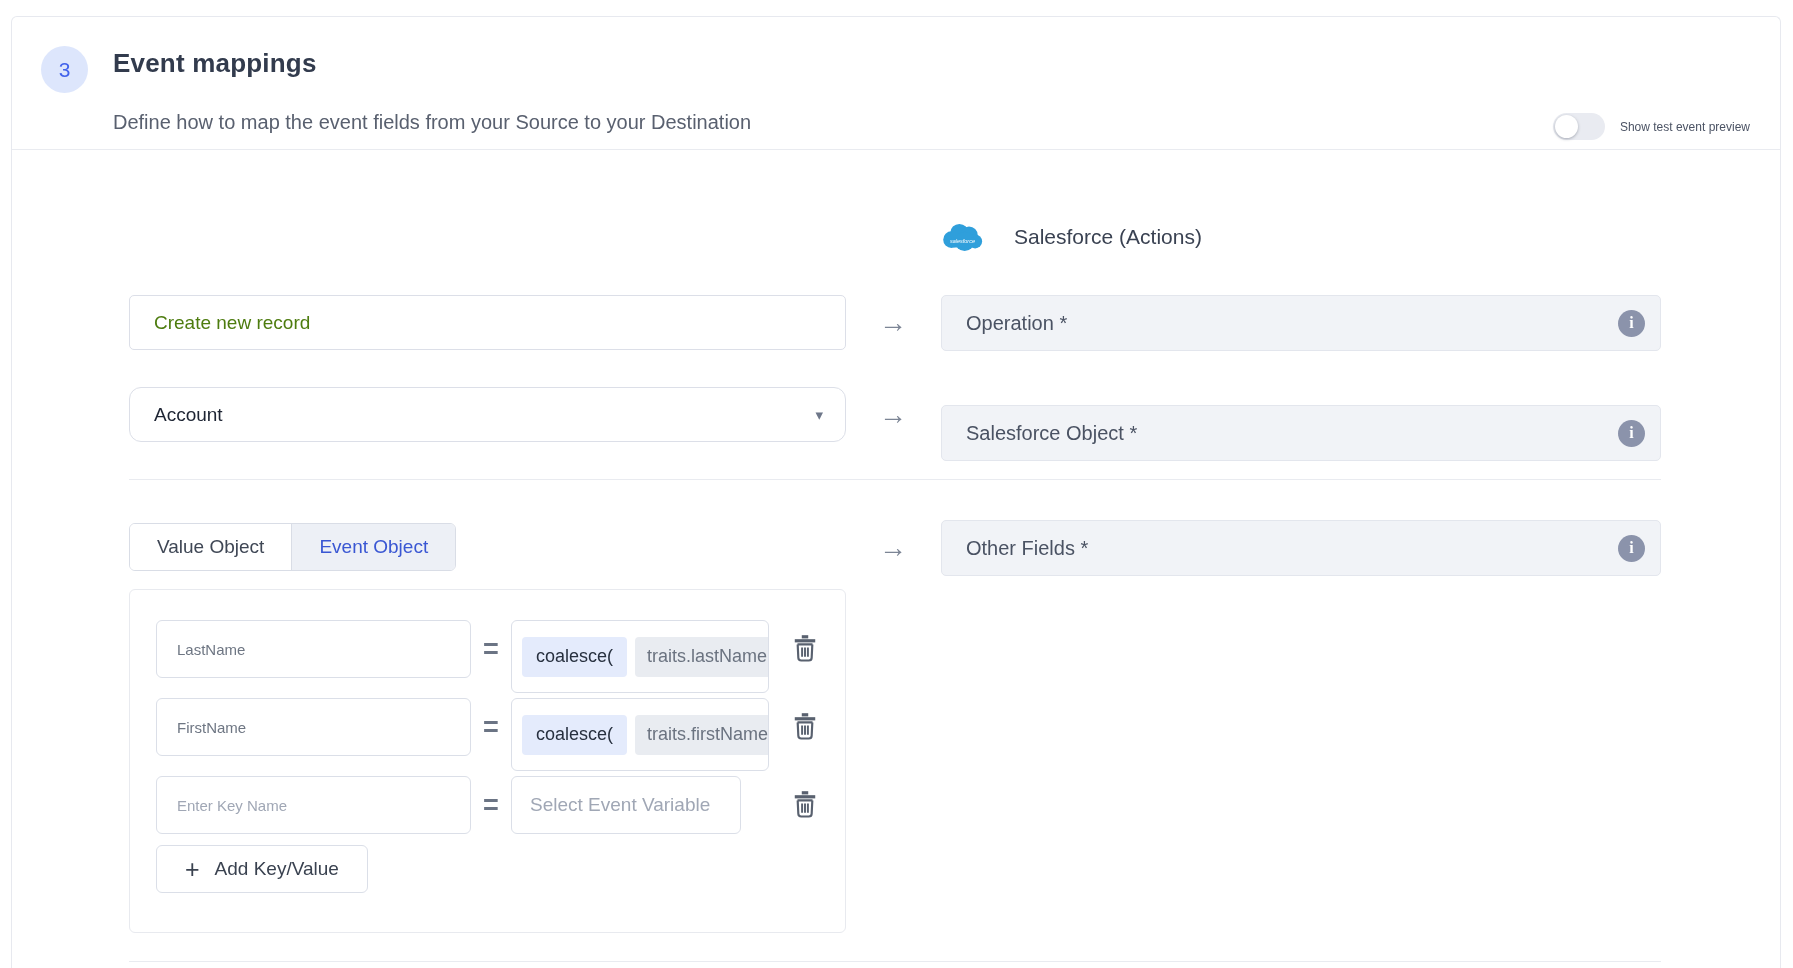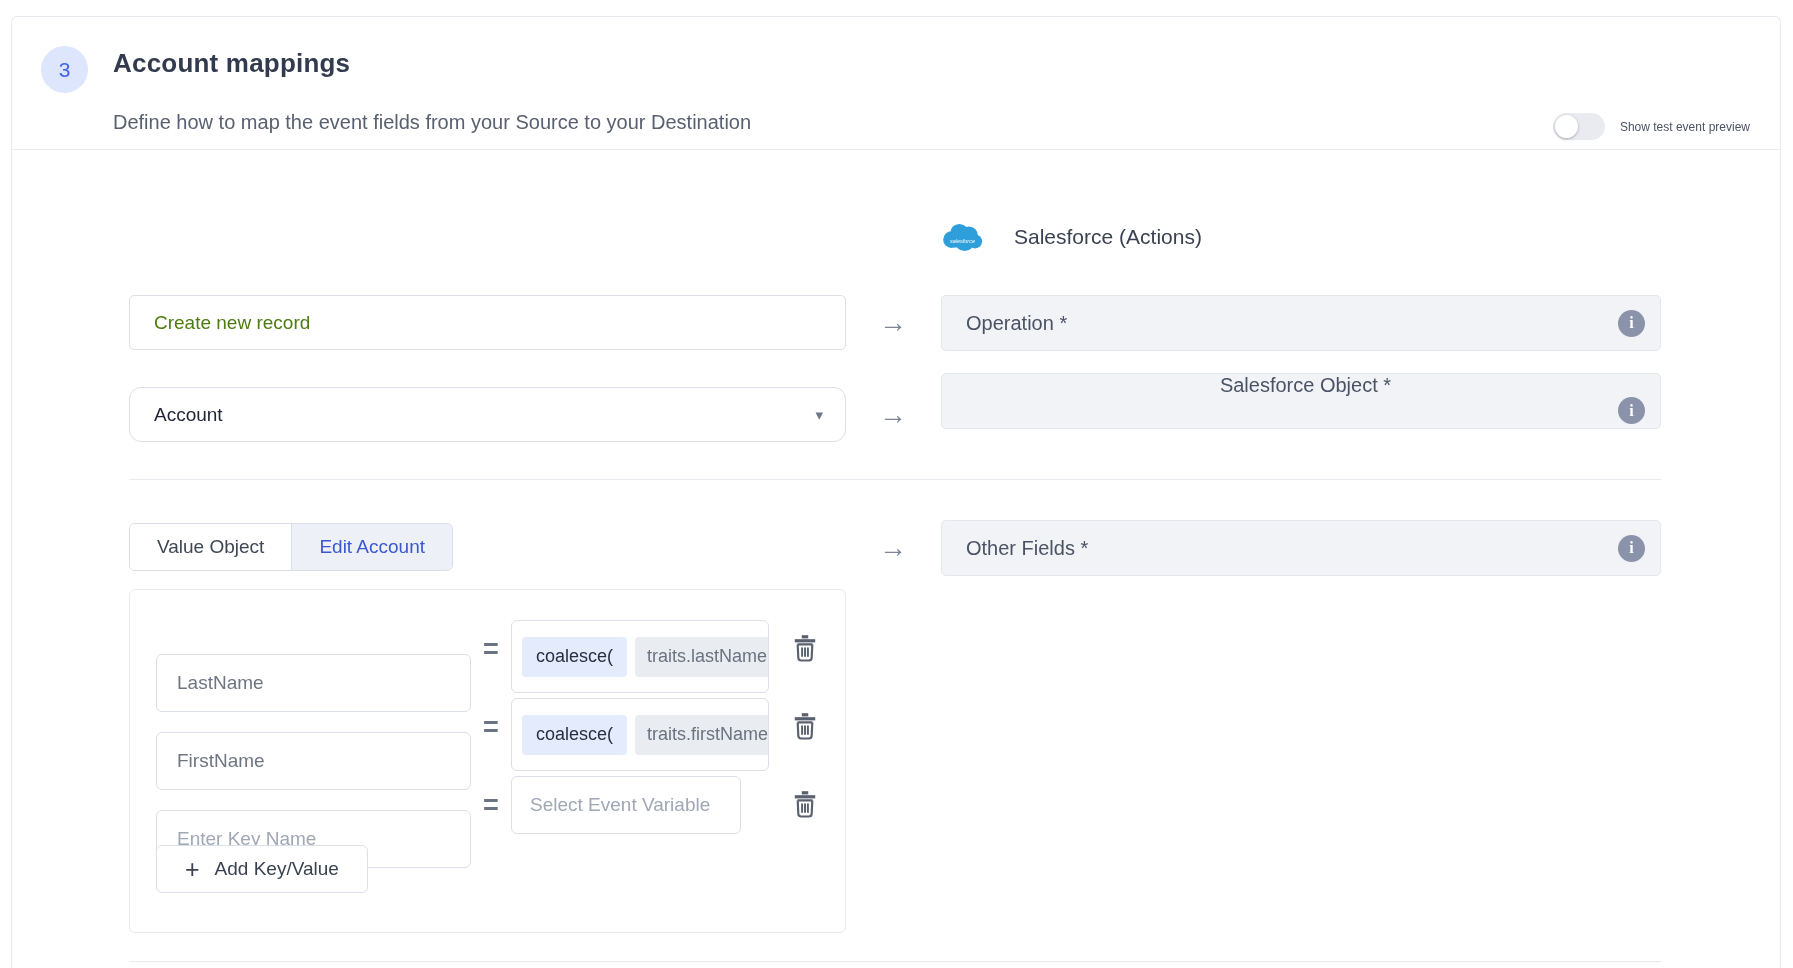--- a/index.html
+++ b/index.html
@@ -49,22 +49,22 @@
     border: 1px solid #d9dde6; border-radius: 6px; overflow: hidden; background: #fff; }
   .tab { display: flex; align-items: center; justify-content: center; padding: 0 27px;
     font-size: 19px; cursor: pointer; }
   .tab-inactive { background: #fff; color: #3f4755; }
   .tab-active { background: #edf0f6; color: #3a57d3; border-left: 1px solid #d9dde6; }
 
   .kv-panel { position: absolute; left: 117px; top: 572px; width: 717px; height: 344px;
     border: 1px solid #e8eaef; border-radius: 6px; background: #fff; }
   .kv-row { position: absolute; left: 0; width: 100%; height: 58px; }
   .kv-key { position: absolute; left: 26px; top: 0; width: 315px; height: 58px;
-    border: 1px solid #dbdfe8; border-radius: 6px; padding: 0 20px; font-size: 19px;
-    color: #6e7683; font-family: "Liberation Sans", sans-serif; background: #fff; margin-top: 34px; }
+    border: 1px solid #dbdfe8; border-radius: 6px; padding: 0 20px; font-size: 15px;
+    color: #6e7683; font-family: "Liberation Sans", sans-serif; background: #fff; }
   .kv-key::placeholder, .kv-value-input::placeholder { color: #a0a7b5; opacity: 1; }
   .kv-equals { position: absolute; left: 341px; top: 0; width: 40px; height: 58px;
     display: flex; align-items: center; justify-content: center; font-size: 27px;
     font-weight: 700; color: #6b7484; }
   .kv-value-box { position: absolute; left: 381px; top: 0; width: 258px; height: 73px;
     border: 1px solid #dbdfe8; border-radius: 6px; display: flex; align-items: center;
     padding-left: 10px; overflow: hidden; background: #fff; }
   .kv-value-input { position: absolute; left: 381px; top: 0; width: 230px; height: 58px;
     border: 1px solid #dbdfe8; border-radius: 6px; padding: 0 18px; font-size: 19px;
     color: #3a4250; font-family: "Liberation Sans", sans-serif; background: #fff; }
@@ -80,21 +80,21 @@
     cursor: pointer; font-family: "Liberation Sans", sans-serif; }
   .plus-glyph { font-size: 25px; font-weight: 400; color: #3a4250; line-height: 1; }
 </style>
 </head>
 <body>
 
 <div class="card">
 
   <div class="card-header">
     <div class="step-badge">3</div>
-    <div class="page-title">Account mappings</div>
+    <div class="page-title">Event mappings</div>
     <div class="page-subtitle">Define how to map the event fields from your Source to your Destination</div>
     <div class="toggle-row">
       <div class="toggle">
         <div class="toggle-knob"></div>
       </div>
       <div class="toggle-label">Show test event preview</div>
     </div>
   </div>
 
   <div class="dest-header">
@@ -117,30 +117,30 @@
   <div class="dest-field" style="top:278px;">
     <div class="dest-field-label">Operation *</div>
     <div class="info-icon">i</div>
   </div>
 
   <div class="src-select" style="top:370px;">
     <span>Account</span>
     <span class="caret">▾</span>
   </div>
   <div class="map-arrow" style="top:382px;">→</div>
-  <div class="dest-field" style="top:356px;flex-direction:column;">
+  <div class="dest-field" style="top:388px;">
     <div class="dest-field-label">Salesforce Object *</div>
     <div class="info-icon">i</div>
   </div>
 
   <div class="divider" style="top:462px;"></div>
 
   <div class="tab-group">
     <div class="tab tab-inactive">Value Object</div>
-    <div class="tab tab-active">Edit Account</div>
+    <div class="tab tab-active">Event Object</div>
   </div>
   <div class="map-arrow" style="top:515px;">→</div>
   <div class="dest-field" style="top:503px;">
     <div class="dest-field-label">Other Fields *</div>
     <div class="info-icon">i</div>
   </div>
 
   <div class="kv-panel">
 
     <div class="kv-row" style="top:30px;">

